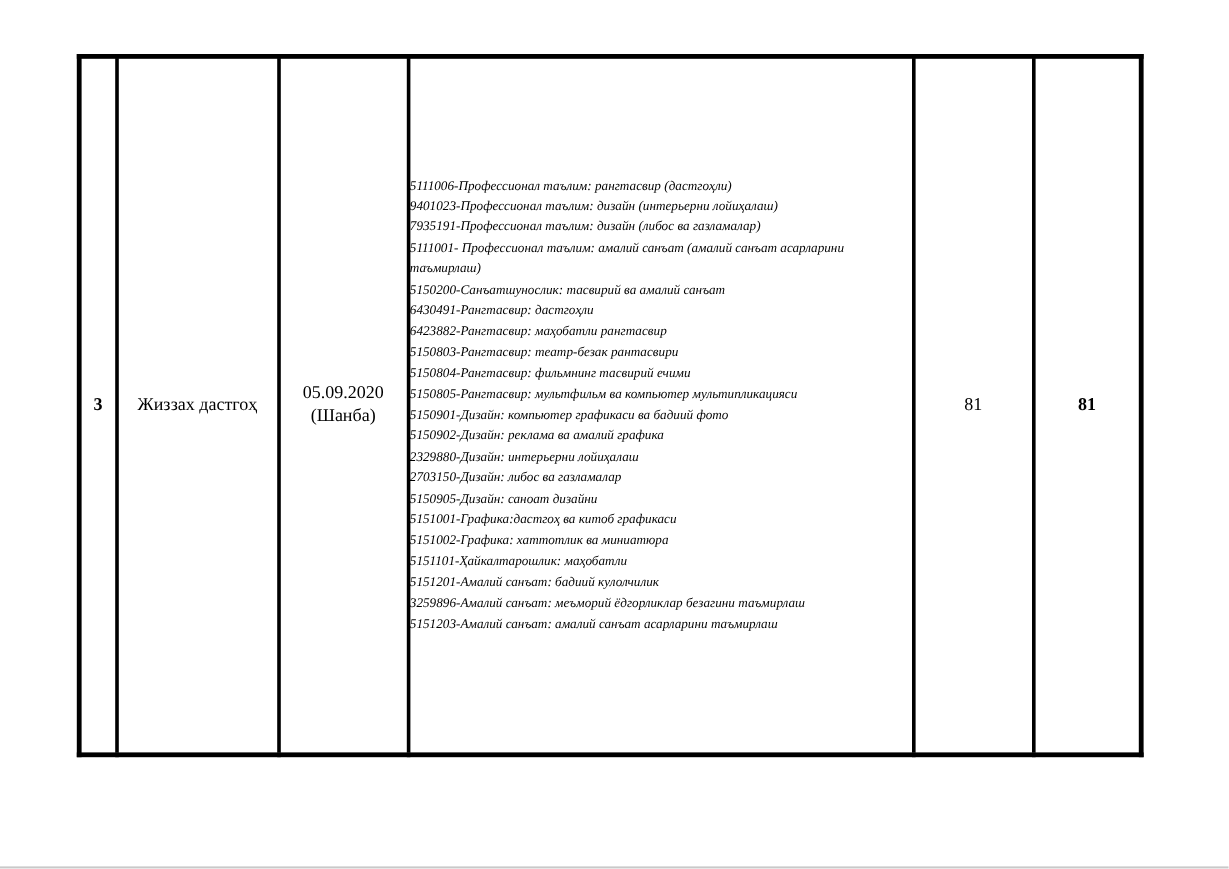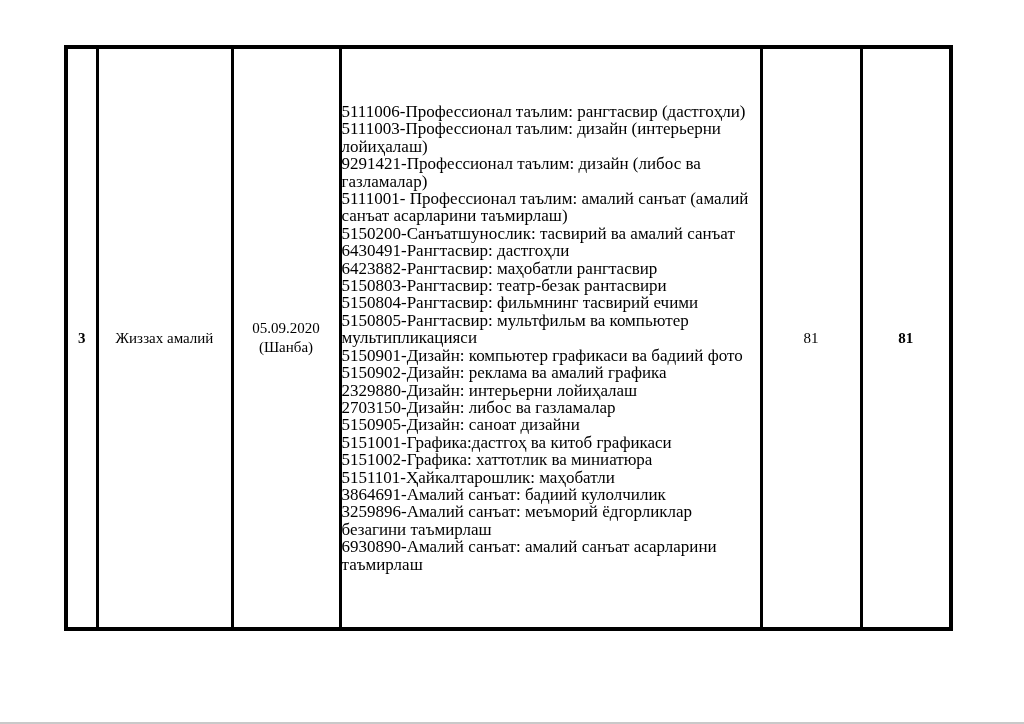--- a/index.html
+++ b/index.html
@@ -38,23 +38,24 @@
     background: #ffffff;
   }
   td.cell-center { text-align: center; }
   td.cell-index { font-weight: bold; }
   td.cell-date  { line-height: 19px; }
   td.cell-programs {
     text-align: left;
     padding: 0 4px 0 3px;
   }
   .program-line {
-    font-size: 17px;
+    font-size: 11px;
     line-height: 17.4px;
     white-space: normal;
+    font-style: italic;
   }
   td.cell-total { font-weight: bold; }
   .bottom-scan-line {
     position: absolute;
     left: 0;
     bottom: 0;
     width: 100%;
     height: 2px;
     background: #c9c9c9;
   }
@@ -69,47 +70,47 @@
         <col style="width:31px">
         <col style="width:135px">
         <col style="width:108px">
         <col style="width:421px">
         <col style="width:100px">
         <col style="width:90px">
       </colgroup>
       <tbody>
           <tr>
         <td class="cell-center cell-index">3</td>
-        <td class="cell-center">Жиззах амалий</td>
+        <td class="cell-center">Жиззах дастгоҳ</td>
         <td class="cell-center cell-date">
           <div>05.09.2020</div>
           <div>(Шанба)</div>
         </td>
         <td class="cell-programs">
               <div class="program-line">5111006-Профессионал таълим: рангтасвир (дастгоҳли)</div>
-              <div class="program-line">5111003-Профессионал таълим: дизайн (интерьерни лойиҳалаш)</div>
-              <div class="program-line">9291421-Профессионал таълим: дизайн (либос ва газламалар)</div>
+              <div class="program-line">9401023-Профессионал таълим: дизайн (интерьерни лойиҳалаш)</div>
+              <div class="program-line">7935191-Профессионал таълим: дизайн (либос ва газламалар)</div>
               <div class="program-line">5111001- Профессионал таълим: амалий санъат (амалий санъат асарларини таъмирлаш)</div>
               <div class="program-line">5150200-Санъатшунослик: тасвирий ва амалий санъат</div>
               <div class="program-line">6430491-Рангтасвир: дастгоҳли</div>
               <div class="program-line">6423882-Рангтасвир: маҳобатли рангтасвир</div>
               <div class="program-line">5150803-Рангтасвир: театр-безак рантасвири</div>
               <div class="program-line">5150804-Рангтасвир: фильмнинг тасвирий ечими</div>
               <div class="program-line">5150805-Рангтасвир: мультфильм ва компьютер мультипликацияси</div>
               <div class="program-line">5150901-Дизайн: компьютер графикаси ва бадиий фото</div>
               <div class="program-line">5150902-Дизайн: реклама ва амалий графика</div>
               <div class="program-line">2329880-Дизайн: интерьерни лойиҳалаш</div>
               <div class="program-line">2703150-Дизайн: либос ва газламалар</div>
               <div class="program-line">5150905-Дизайн: саноат дизайни</div>
               <div class="program-line">5151001-Графика:дастгоҳ ва китоб графикаси</div>
               <div class="program-line">5151002-Графика: хаттотлик ва миниатюра</div>
               <div class="program-line">5151101-Ҳайкалтарошлик: маҳобатли</div>
-              <div class="program-line">3864691-Амалий санъат: бадиий кулолчилик</div>
+              <div class="program-line">5151201-Амалий санъат: бадиий кулолчилик</div>
               <div class="program-line">3259896-Амалий санъат: меъморий ёдгорликлар безагини таъмирлаш</div>
-              <div class="program-line">6930890-Амалий санъат: амалий санъат асарларини таъмирлаш</div>
+              <div class="program-line">5151203-Амалий санъат: амалий санъат асарларини таъмирлаш</div>
             </td>
         <td class="cell-center">81</td>
         <td class="cell-center cell-total">81</td>
       </tr>
     </tbody>
       </table>
   </div>
   <div class="bottom-scan-line"></div>
 </div>
 

